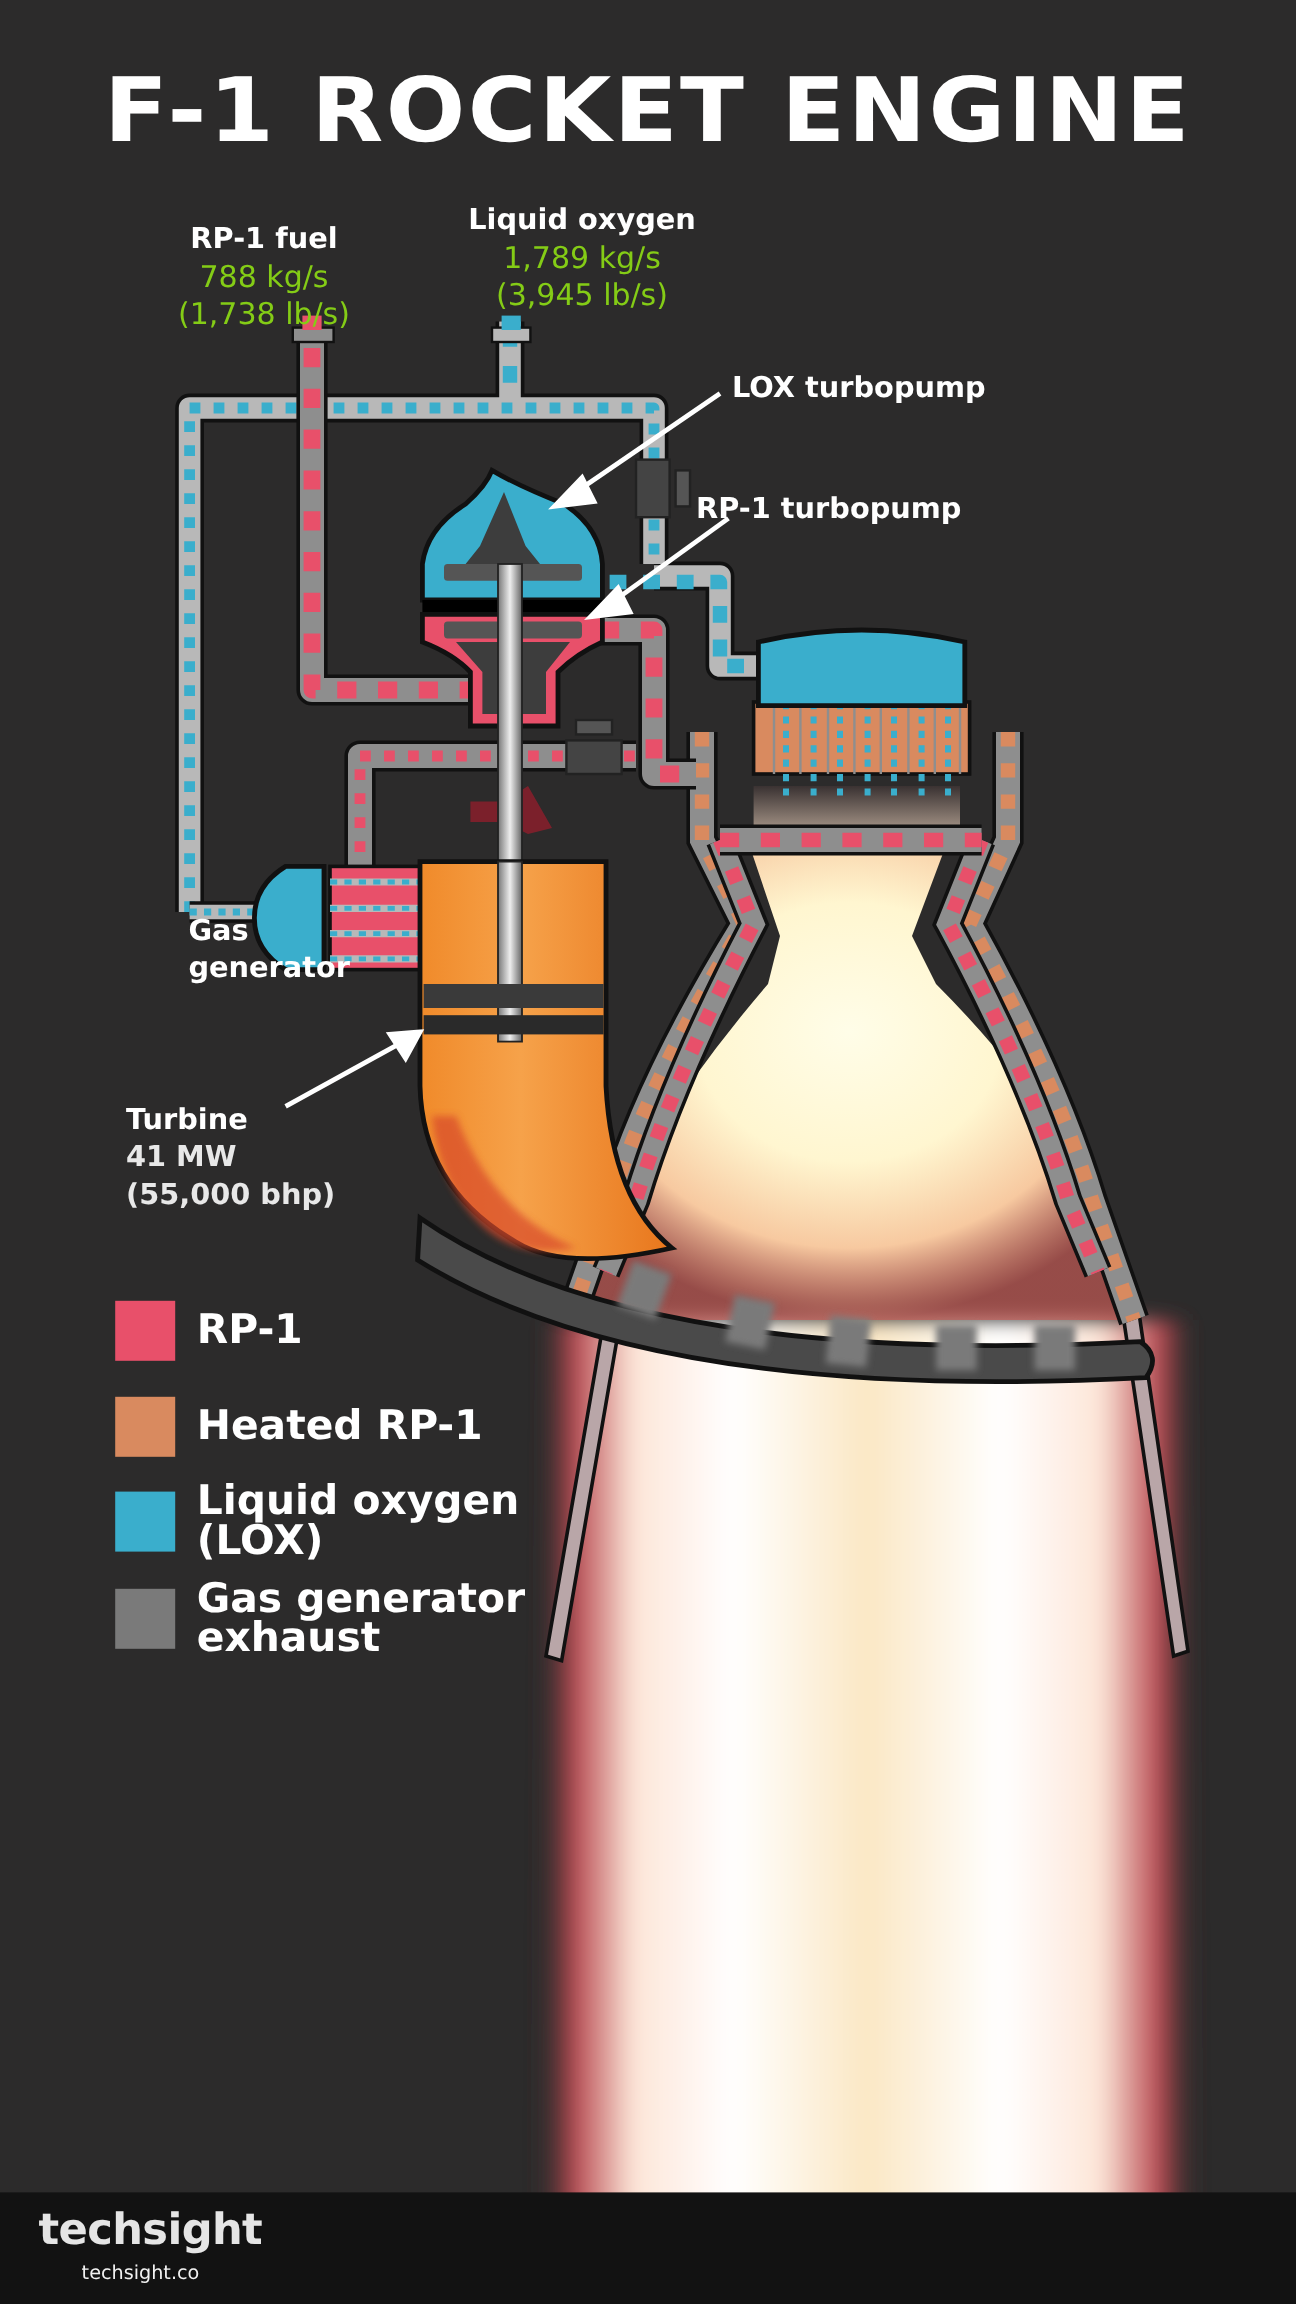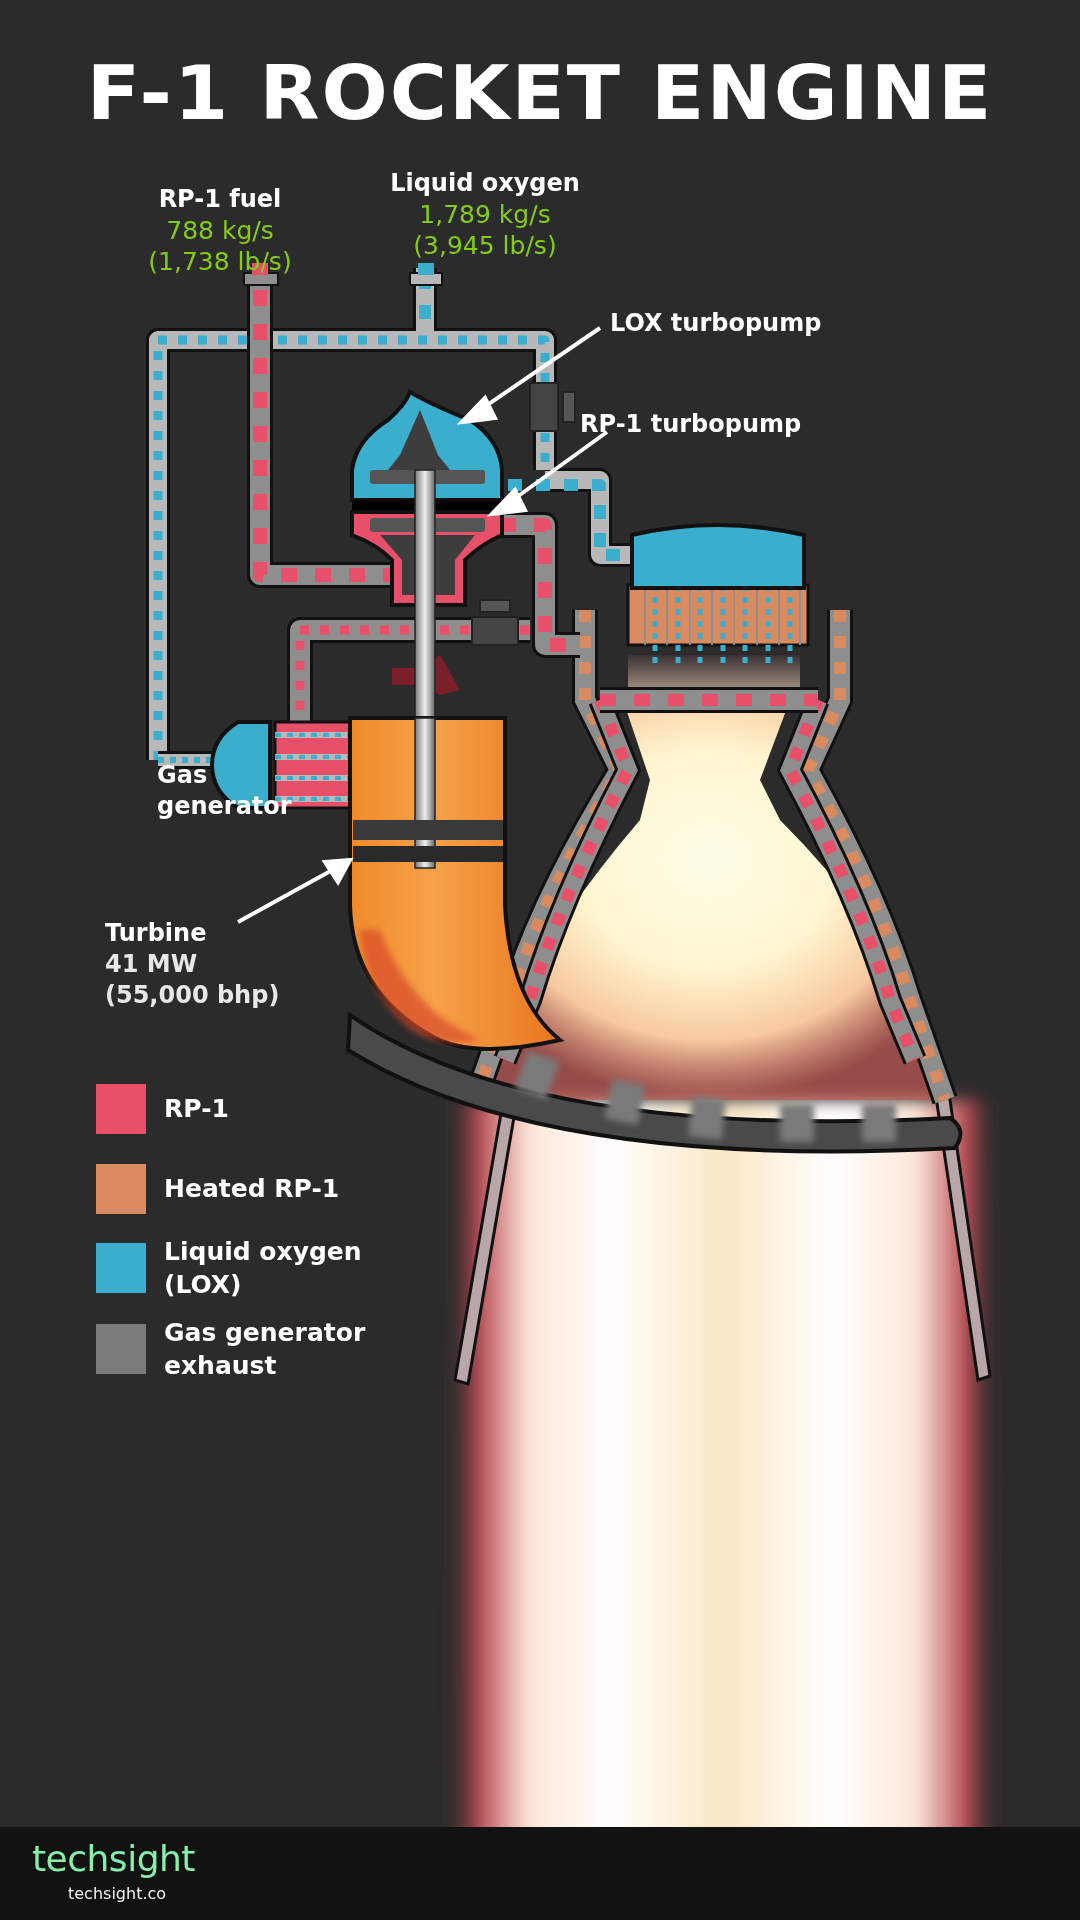--- a/index.html
+++ b/index.html
@@ -15,24 +15,24 @@
   #flow-lox { left:360px; top:168px; width:250px; }
   .lbl { position:absolute; font-weight:bold; font-size:24px; line-height:31px; }
   #lbl-lox-tp { left:610px; top:308px; }
   #lbl-rp1-tp { left:580px; top:409px; }
   #lbl-gg { left:157px; top:760px; }
   #lbl-turbine { left:105px; top:918px; }
   #lbl-turbine .v { font-weight:bold; color:#e8e8e8; }
   .legend { position:absolute; left:96px; top:1084px; }
   .leg-item { position:absolute; left:0; width:380px; }
   .swatch { position:absolute; left:0; width:50px; height:50px; }
-  .leg-label { position:absolute; left:68px; font-weight:bold; font-size:25px; line-height:33px; white-space:pre-line; }
+  .leg-label { position:absolute; left:68px; font-weight:bold; font-size:34px; line-height:33px; white-space:pre-line; }
   svg#diagram { position:absolute; left:0; top:0; }
   .footer { position:absolute; left:0; top:1827px; width:1080px; height:93px; background:#121212; }
-  .brand { position:absolute; left:32px; top:1838px; font-weight:normal; font-size:36px; color:#86efac; letter-spacing:-0.5px; }
+  .brand { position:absolute; left:32px; top:1838px; font-weight:bold; font-size:36px; color:#e5e5e5; letter-spacing:-0.5px; }
   .brand-url { position:absolute; left:68px; top:1884px; font-size:16px; color:#f2f2f2; }
 </style>
 </head>
 <body style="background: rgb(44, 43, 43);">
 
 <svg id="diagram" width="1080" height="1920" viewBox="0 0 1080 1920">
   <defs>
     <radialGradient id="flameGrad" cx="50%" cy="40%" r="60%">
       <stop offset="0%" stop-color="#fffde8"></stop>
       <stop offset="45%" stop-color="#fff6d0"></stop>

